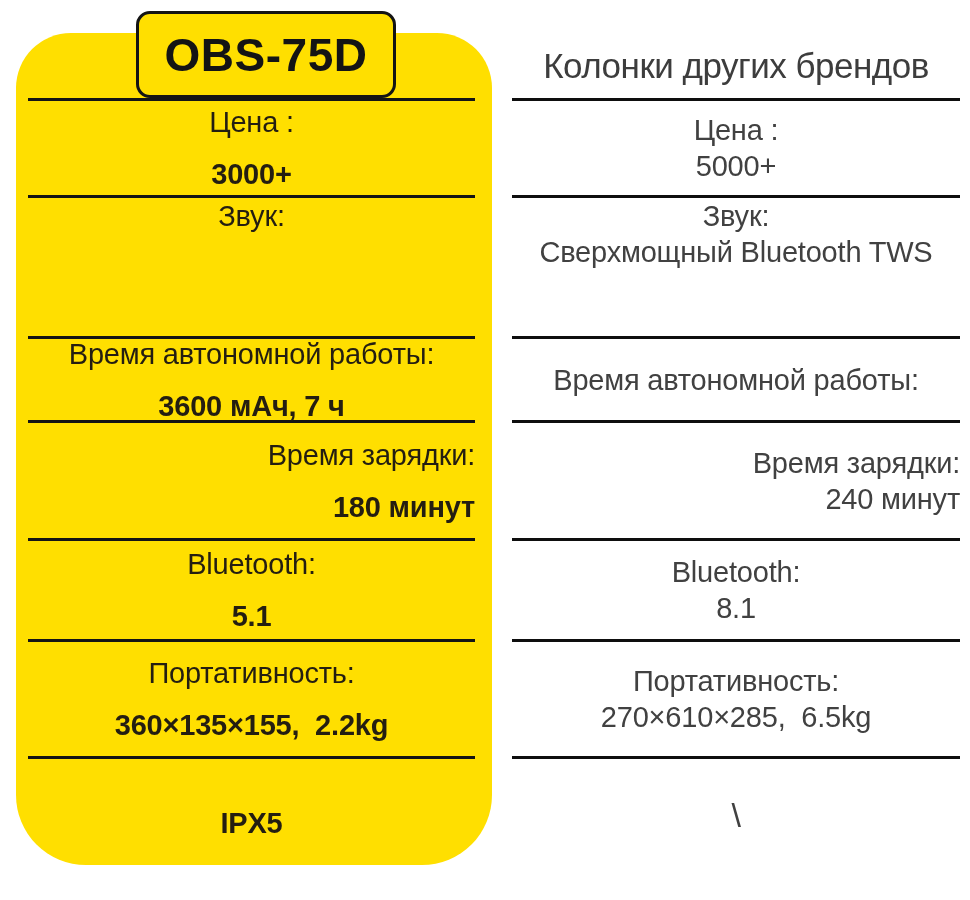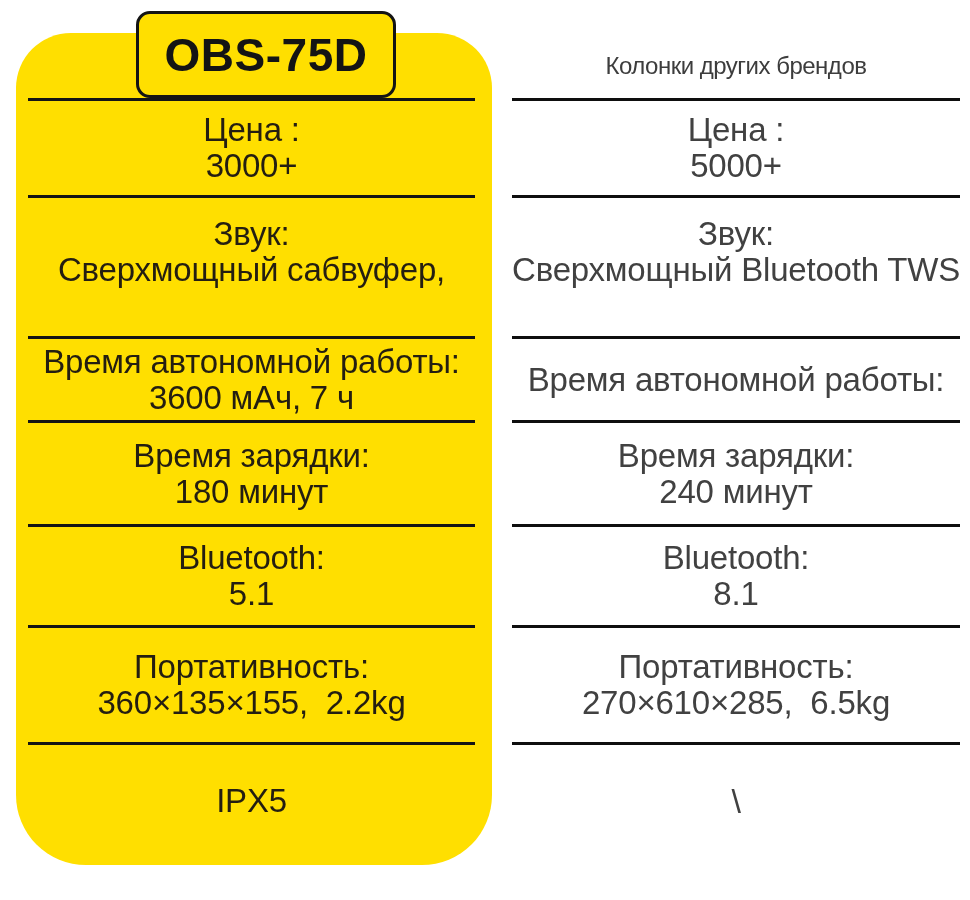--- a/index.html
+++ b/index.html
@@ -48,55 +48,55 @@
 
   
   .competitor-col {
     position: absolute;
     left: 512px; top: 33px;
     width: 448px; height: 832px;
   }
   .competitor-header {
     height: 65px;
     display: flex; align-items: center; justify-content: center;
-    font-size: 24px;
+    font-size: 35px;
     font-weight: 300;
     letter-spacing: -0.5px;
     color: #3d3d3d;
   }
 
   
   .spacer-hdr { height: 65px; }
   .spec-row {
     display: flex;
     flex-direction: column;
     align-items: center;
     justify-content: center;
     text-align: center;
   }
   .obs-rows .spec-row        { border-top: 3px solid #141414; }
   .competitor-col .spec-row  { border-top: 3px solid #0e0e0e; }
 
   .h1 { height: 97px; }
-  .h2 { height: 141px; justify-content: flex-start; padding-top: 18px; }
+  .h2 { height: 141px; justify-content: flex-start; }
   .h3 { height: 84px; }
-  .h4 { height: 104px; }
+  .h4 { height: 118px; align-items: flex-end; }
   .h5 { height: 101px; }
   .h6 { height: 117px; }
   .h7 { height: 115px; }
 
   .spec-label, .spec-value {
-    font-size: 33px;
+    font-size: 29px;
     line-height: 36px;
     letter-spacing: -0.2px;
     white-space: pre-wrap;
   }
   
   .obs-rows .spec-label { font-weight: 500; color: #241E11; }
-  .obs-rows .spec-value { font-weight: 400; color: #241E11; }
+  .obs-rows .spec-value { font-weight: 700; color: #241E11; margin-top: 16px; }
   
   .competitor-col .spec-label,
   .competitor-col .spec-value { font-weight: 300; color: #414141; }
 
   .backslash-glyph { font-size: 34px; font-weight: 300; color: #414141; }
 </style>
 </head>
 <body>
 
 <div class="stage">
@@ -105,21 +105,20 @@
     <div class="obs-rows">
       <div class="spacer-hdr"></div>
 
       <div class="spec-row h1">
         <div class="spec-label">Цена :</div>
         <div class="spec-value">3000+</div>
       </div>
 
       <div class="spec-row h2">
         <div class="spec-label">Звук:</div>
-        <div class="spec-value">Сверхмощный сабвуфер,</div>
       </div>
 
       <div class="spec-row h3">
         <div class="spec-label">Время автономной работы:</div>
         <div class="spec-value">3600 мАч, 7 ч</div>
       </div>
 
       <div class="spec-row h4">
         <div class="spec-label">Время зарядки:</div>
         <div class="spec-value">180 минут</div>

